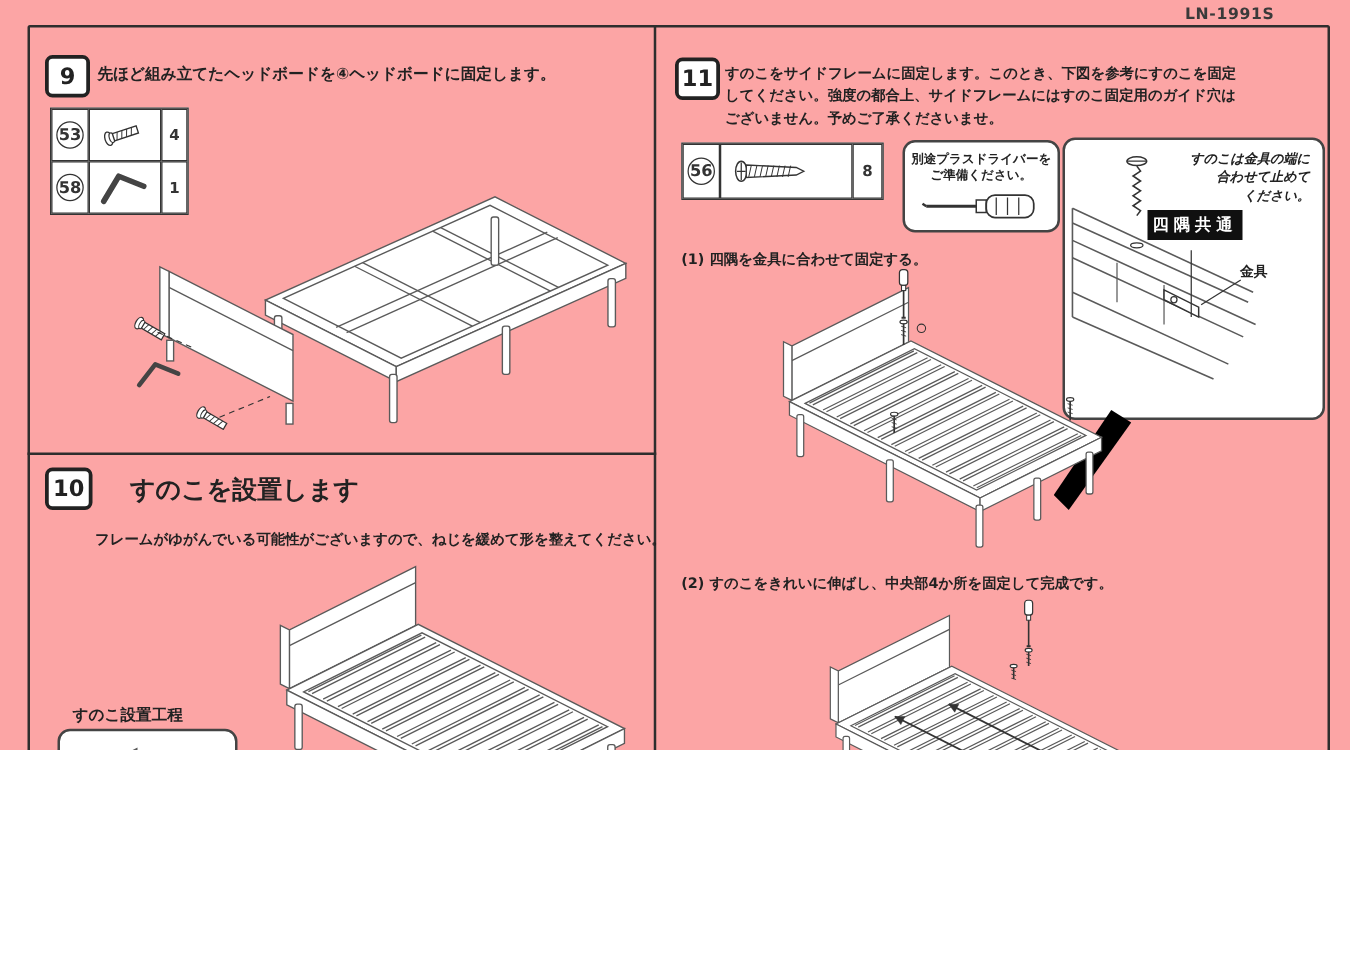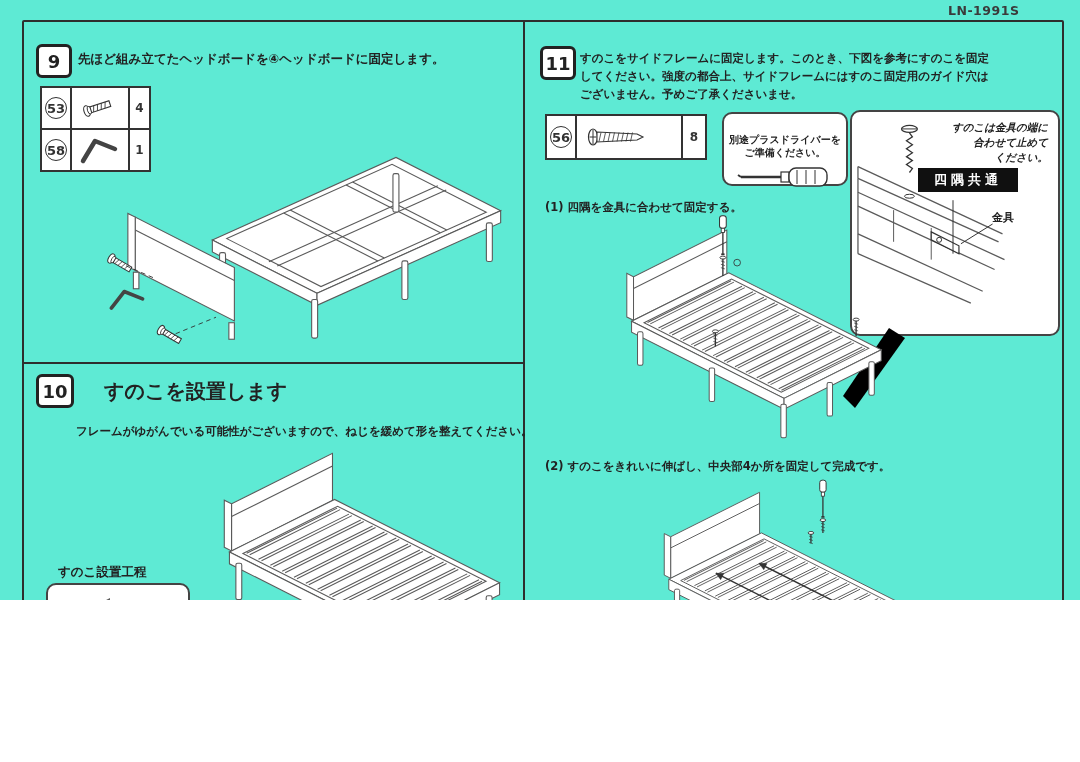--- a/index.html
+++ b/index.html
@@ -1,16 +1,16 @@
 <!DOCTYPE html>
 <html><head>
 <meta charset="utf-8">
 <style>
   html,body{margin:0;padding:0;background:#fff;}
-  #page{position:relative;width:1080px;height:600px;background:#5eead4;overflow:hidden;
+  #page{position:relative;width:1080px;height:600px;background:#fca5a5;overflow:hidden;
         font-family:"DejaVu Sans","Liberation Sans",sans-serif;color:#222;}
   .abs{position:absolute;}
   .jp{font-weight:600;color:#222;white-space:nowrap;}
   .t12{font-size:12.5px;}
   .t11{font-size:11.5px;line-height:18px;}
   .main-box{left:22px;top:20px;width:1038px;height:680px;border:2px solid #2e2e2e;border-radius:2px;}
   .v-div{left:523px;top:20px;height:682px;border-left:2px solid #2e2e2e;}
   .h-div{left:22px;top:362px;width:503px;border-top:2px solid #2e2e2e;}
   .model{left:948px;top:3px;font-size:12.5px;font-weight:600;color:#3a3a3a;letter-spacing:0.5px;}
   .step-badge{width:30px;height:28px;border:3px solid #222;border-radius:6px;
@@ -19,26 +19,26 @@
   .ptable{display:grid;background:#fff;border:1.5px solid #333;}
   .ptable>div{border:0.8px solid #333;display:flex;align-items:center;justify-content:center;}
   .cnum{display:inline-flex;width:20px;height:20px;border:1.3px solid #333;border-radius:50%;
       align-items:center;justify-content:center;font-size:13px;font-weight:600;color:#333;}
   .pcount{font-size:12px;font-weight:600;color:#333;}
   .warn{left:62px;top:340px;width:416px;height:19px;background:#101010;color:#fff;
       font-size:10.5px;font-weight:600;display:flex;align-items:center;justify-content:center;white-space:nowrap;}
   .title15{font-size:20px;font-weight:700;margin-left:28px;}
   .inset-label{font-size:12.5px;font-weight:700;}
   .round-box{border:2px solid #444;border-radius:10px;background:#fff;}
-  .toolbox{left:722px;top:112px;width:126px;height:74px;text-align:center;padding-top:19px;box-sizing:border-box;}
+  .toolbox{left:722px;top:112px;width:126px;height:74px;text-align:center;padding-top:7px;box-sizing:border-box;}
   .tb-line{font-size:10px;font-weight:600;line-height:13px;white-space:nowrap;}
   .detail-box{left:850px;top:110px;width:206px;height:222px;}
   .note{right:10px;top:8px;text-align:right;font-size:10.5px;font-weight:700;line-height:15px;font-style:italic;}
   .corner-badge{left:66px;top:56px;background:#101010;color:#fff;font-size:13px;font-weight:700;
-      letter-spacing:4px;padding:3px 16px;white-space:nowrap;}
+      letter-spacing:4px;padding:3px 4px;white-space:nowrap;}
   .kanagu{left:140px;top:98px;font-size:11px;font-weight:700;}
   .pagenum{left:425px;top:708px;width:160px;text-align:center;font-size:13px;font-weight:600;
       color:#555;letter-spacing:2px;}
   .bottom-strip{left:0;top:739px;width:1080px;height:23px;background:#e7e7e7;border-top:2px solid #8a8a8a;}
 </style>
 </head>
 <body>
 
 <div id="page">
 

